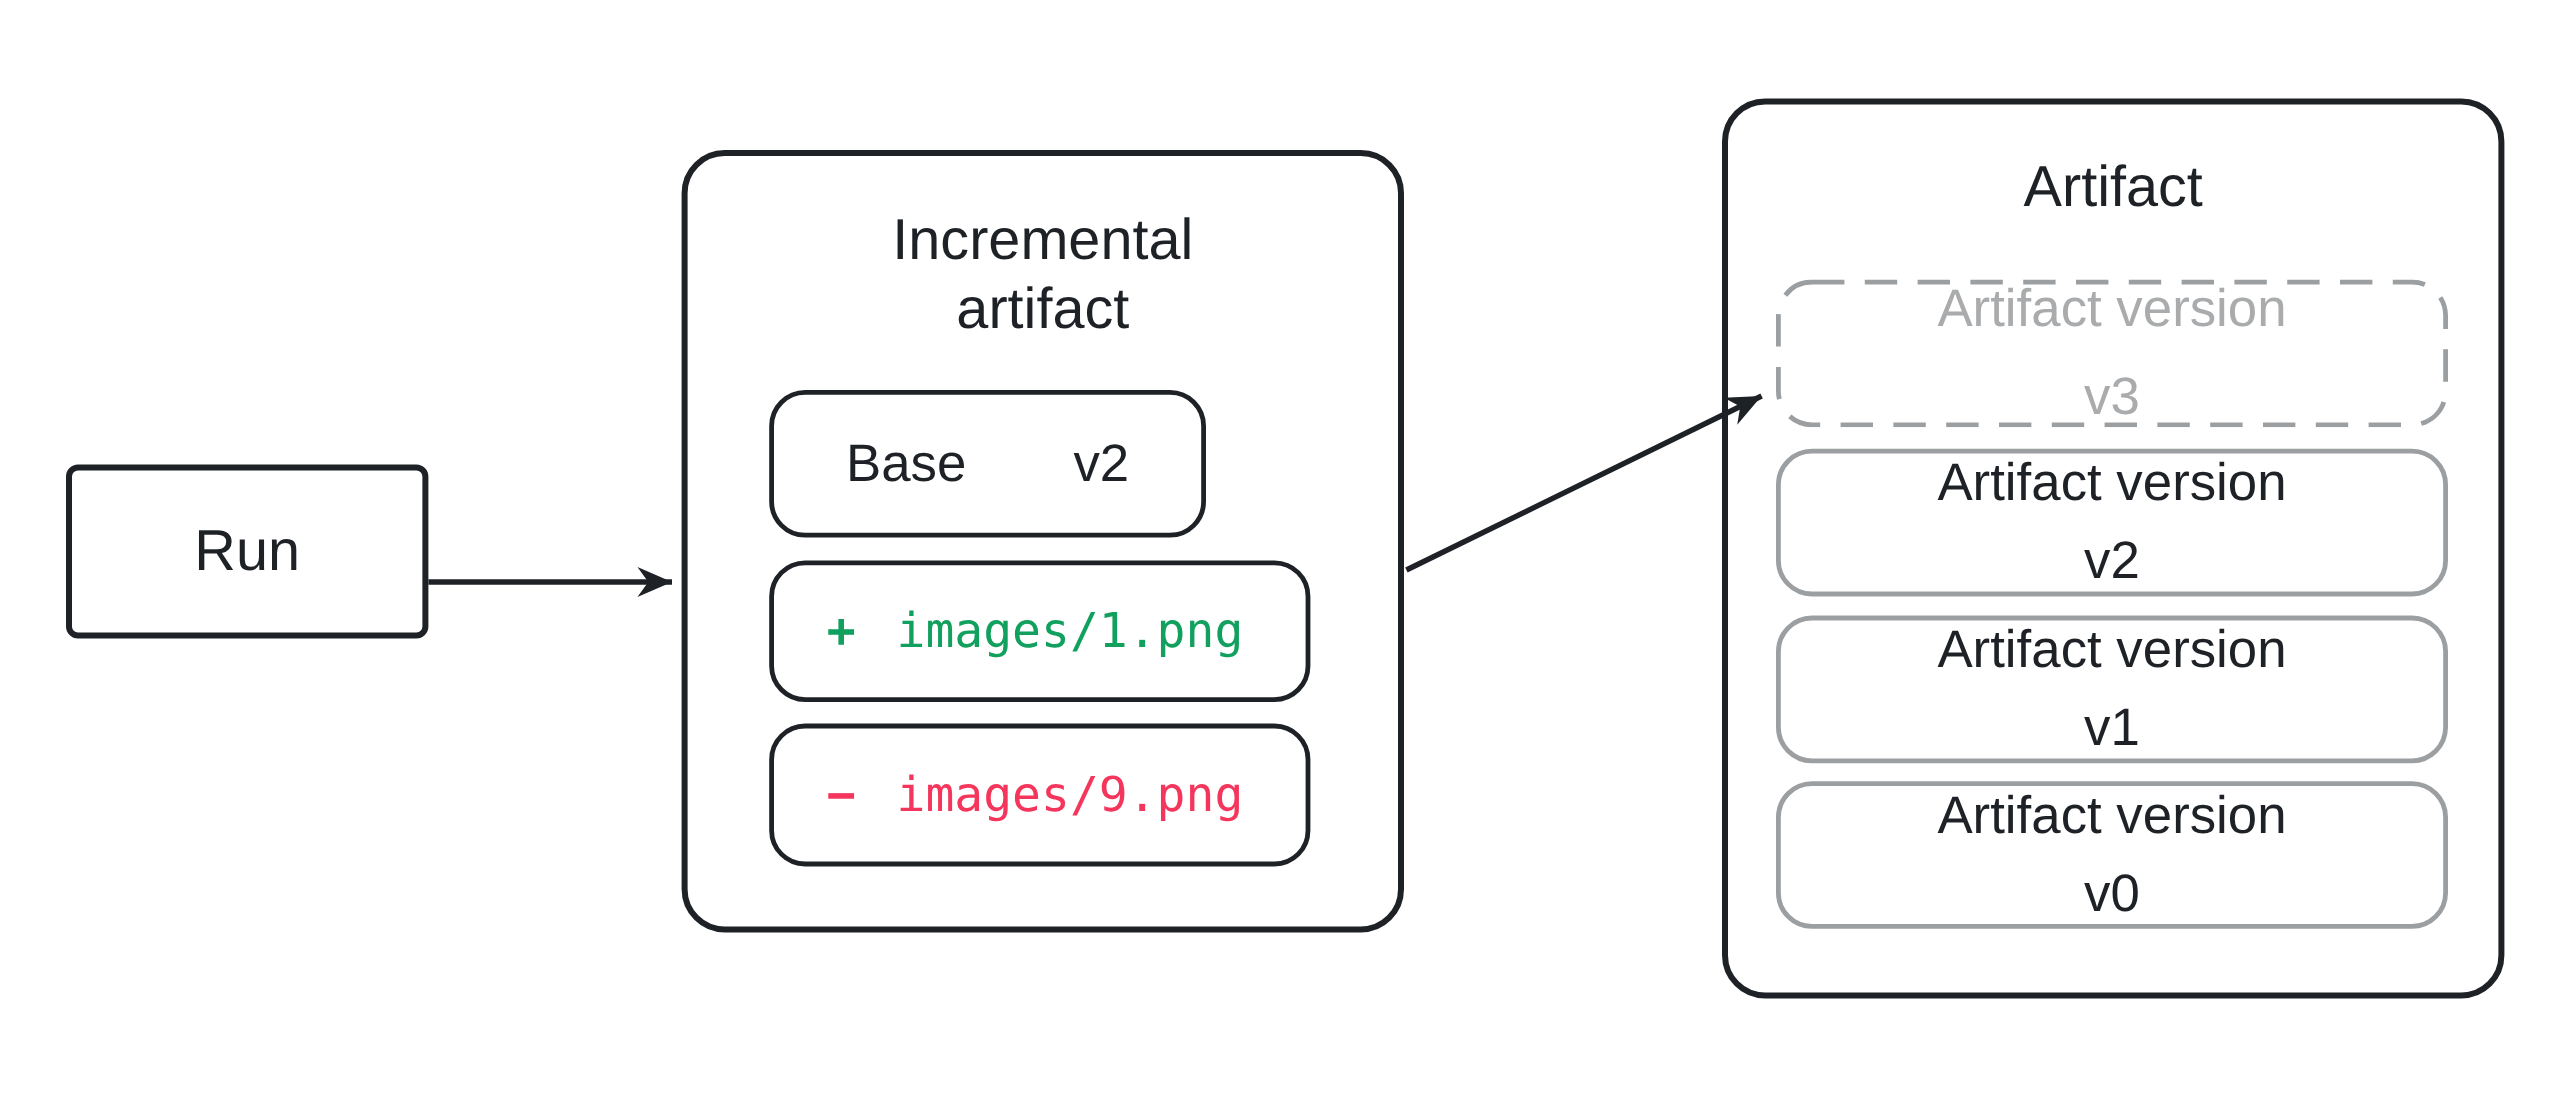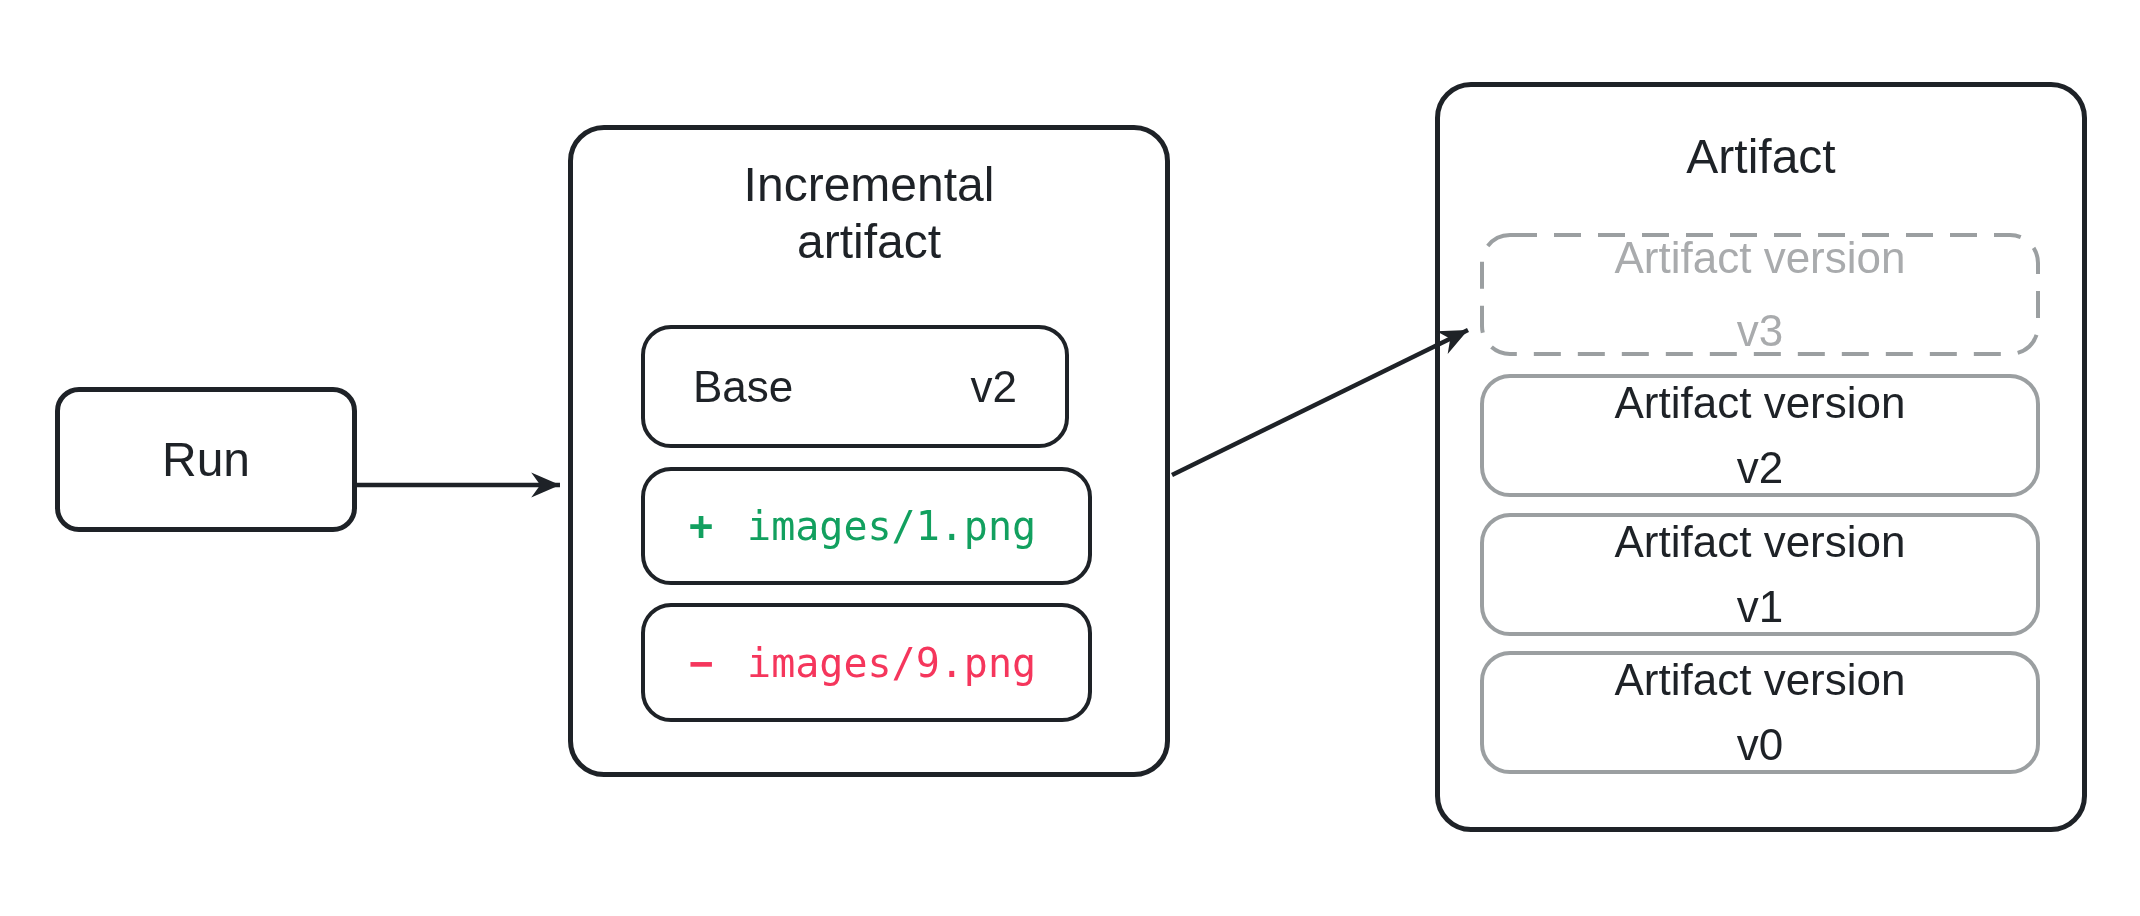--- a/index.html
+++ b/index.html
@@ -6,40 +6,40 @@
   .canvas {
     position:relative; width:2140px; height:916px; background:#ffffff;
     font-family:"Liberation Sans", sans-serif; color:var(--ink, #1e2227);
     overflow:hidden;
   }
   .node {
     position:absolute; box-sizing:border-box; background:#ffffff;
     border:5px solid var(--ink, #1e2227); border-radius:36px;
   }
   #run-box {
-    left:55px; top:387px; width:302px; height:145px; border-radius:24px;
+    left:55px; top:387px; width:302px; height:145px; border-radius:10px;
     display:flex; align-items:center; justify-content:center; font-size:48px;
   }
   #incremental-box { left:568px; top:125px; width:602px; height:652px; }
   #artifact-box    { left:1435px; top:82px; width:652px; height:750px; }
   .node-title {
     position:absolute; left:0; right:0; text-align:center;
     font-size:48px; line-height:57px; color:var(--ink, #1e2227);
   }
-  #incremental-box .node-title { top:26px; }
+  #incremental-box .node-title { top:42px; }
   #artifact-box .node-title    { top:41px; }
 
   .chip {
     position:absolute; box-sizing:border-box; background:#ffffff;
     border:4px solid var(--ink, #1e2227); border-radius:30px;
     display:flex; align-items:center; font-size:44px;
   }
   #base-chip {
-    left:68px; top:195px; width:428px; height:123px;
-    justify-content:space-between; padding:0 48px;
+    left:68px; top:195px; width:364px; height:123px;
+    justify-content:space-between; padding:0 60px;
   }
   .file-chip {
     left:68px; width:451px; height:118px;
     font-family:"DejaVu Sans Mono", monospace; font-size:40px;
     padding-left:44px; gap:34px;
   }
   #add-chip { top:337px; color:var(--green, #12a05f); }
   #del-chip { top:473px; height:119px; color:var(--red, #f5365c); }
   .diff-sign { font-weight:bold; }
 

